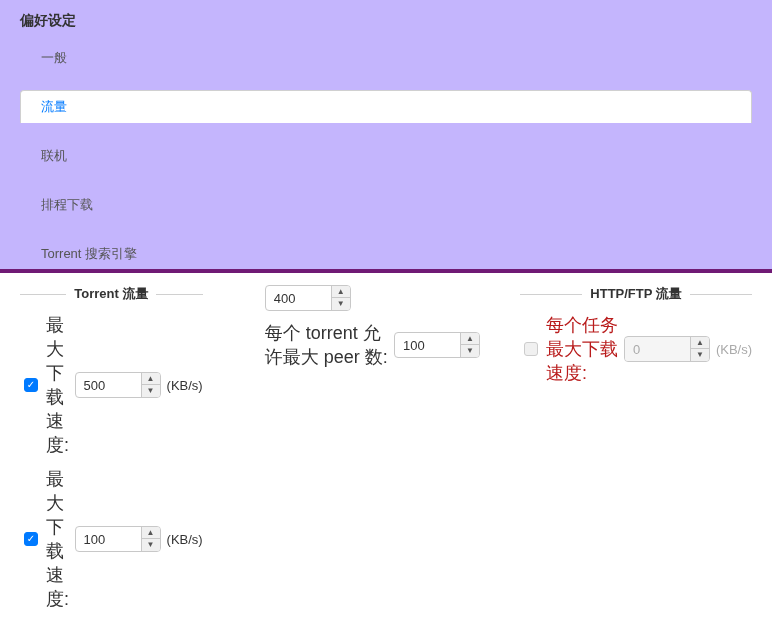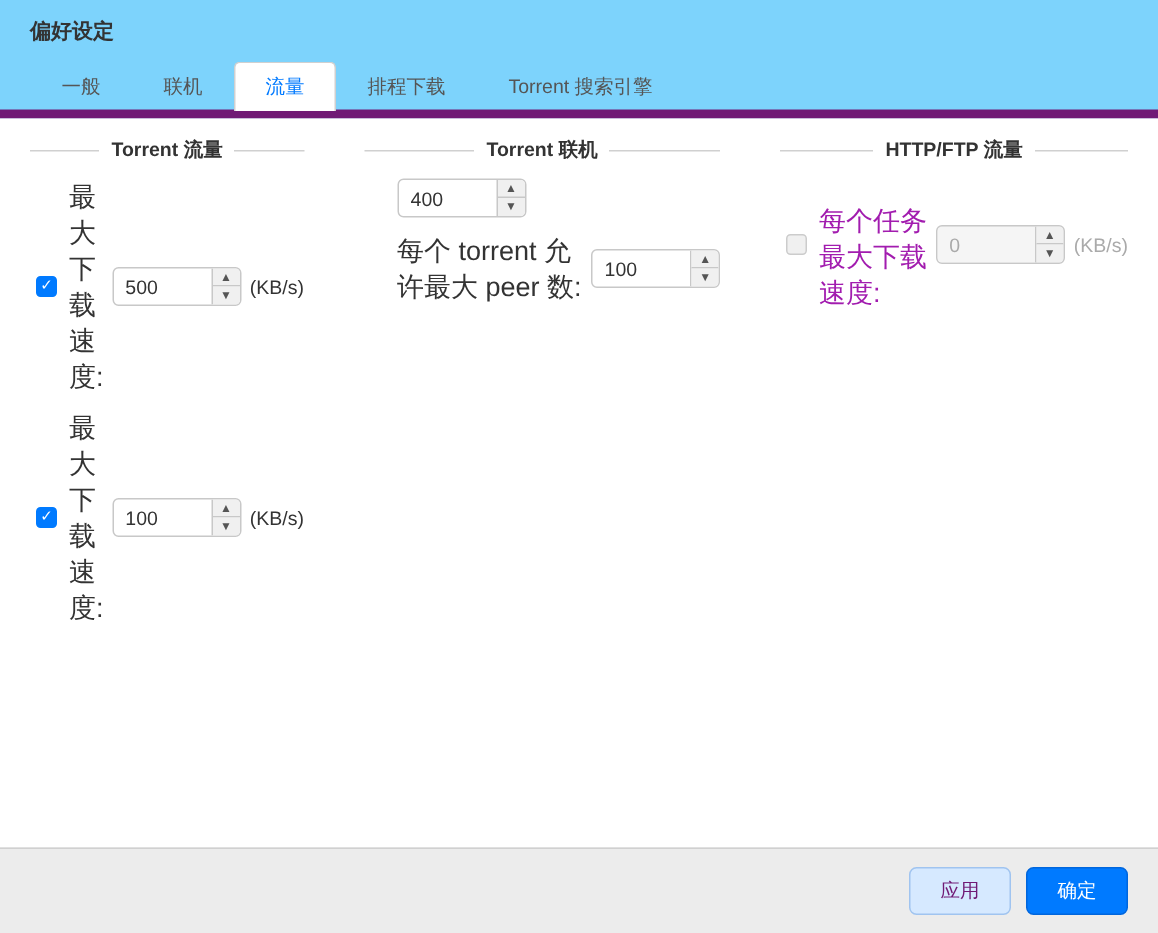--- a/index.html
+++ b/index.html
@@ -7,35 +7,36 @@
       font-family: -apple-system, "PingFang SC", "Microsoft YaHei", sans-serif;
       background: #ececec;
       width: 772px;
       height: 622px;
       overflow: hidden;
       display: flex;
       flex-direction: column;
     }
 
     .title-bar {
-      background: #7dd3fc;
+      background: #c4b5fd;
       padding: 12px 20px 0 20px;
-      border-bottom: 6px solid #701a75;
+      border-bottom: 4px solid #701a75;
     }
 
     .title-bar h1 {
       font-size: 14px;
       font-weight: bold;
       color: #333;
       margin-bottom: 10px;
     }
 
     .tabs {
       display: flex;
-      gap: 0;
+      gap: 16px;
+      flex-direction: column;
     }
 
     .tab {
       padding: 7px 20px;
       font-size: 13px;
       color: #555;
       cursor: pointer;
       border: 1px solid transparent;
       border-bottom: none;
       border-radius: 4px 4px 0 0;
@@ -127,22 +128,21 @@
       border-color: #ccc;
     }
 
     .row-label {
       font-size: 18px;
       color: #333;
       flex: 1;
     }
 
     .row-label.disabled {
-      color: #a21caf;
-      margin-top: 16px;
+      color: #b91c1c;
     }
 
     .input-group {
       display: flex;
       align-items: center;
       gap: 6px;
     }
 
     .number-input {
       display: flex;
@@ -245,22 +245,22 @@
       padding-left: 22px;
     }
   </style>
 </head>
 <body>
 
 <div class="title-bar">
   <h1>偏好设定</h1>
   <div class="tabs">
     <div class="tab">一般</div>
+    <div class="tab active">流量</div>
     <div class="tab">联机</div>
-    <div class="tab active">流量</div>
     <div class="tab">排程下载</div>
     <div class="tab">Torrent 搜索引擎</div>
   </div>
 </div>
 
 <div class="content">
 
   <div class="section">
     <div class="section-header">
       <div class="section-line"></div>
@@ -293,25 +293,20 @@
             <button class="spinner-btn">▲</button>
             <button class="spinner-btn">▼</button>
           </div>
         </div>
         <span class="unit-label">(KB/s)</span>
       </div>
     </div>
   </div>
 
   <div class="section">
-    <div class="section-header">
-      <div class="section-line"></div>
-      <span class="section-title">Torrent 联机</span>
-      <div class="section-line-after"></div>
-    </div>
 
     <div class="form-row no-checkbox-indent">
       <div class="input-group">
         <div class="number-input">
           <input type="text" value="400" style="">
           <div class="spinner">
             <button class="spinner-btn">▲</button>
             <button class="spinner-btn">▼</button>
           </div>
         </div>

